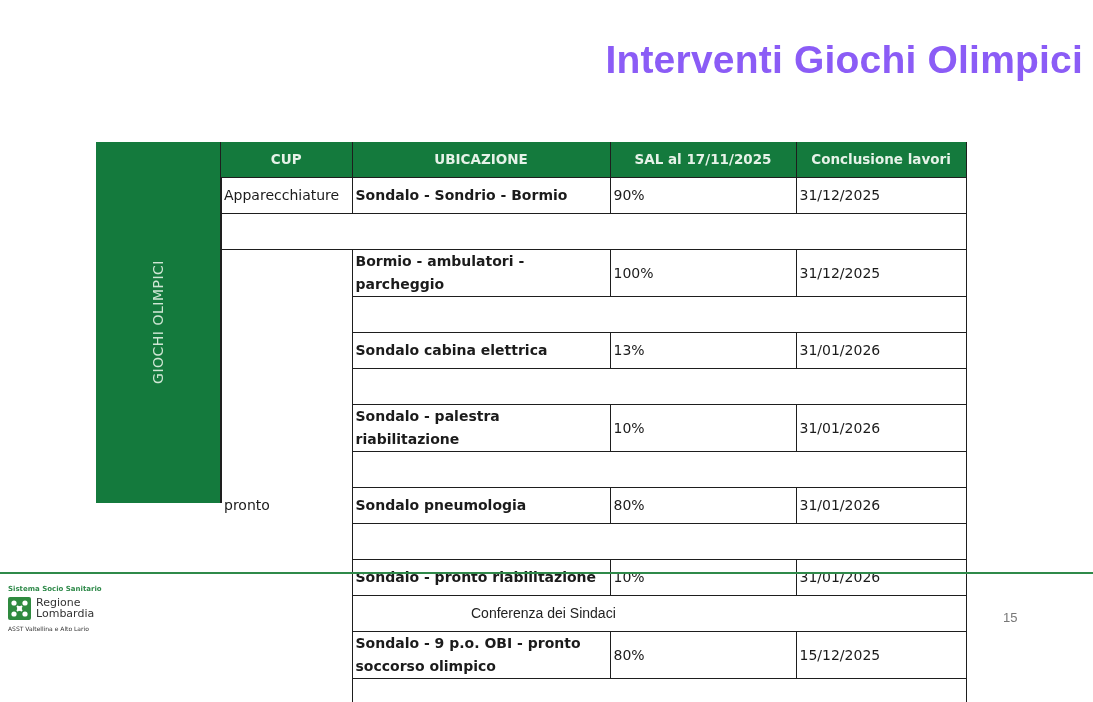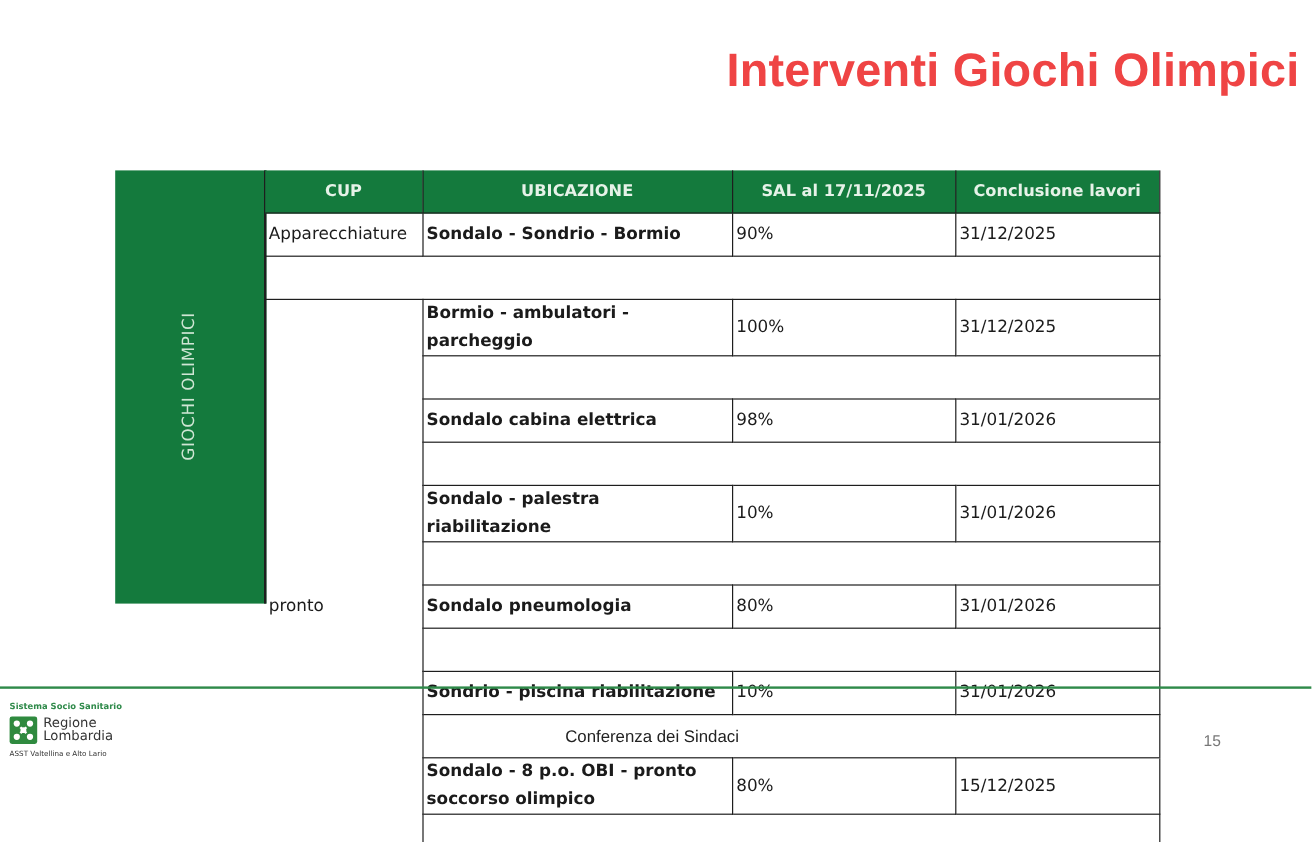--- a/index.html
+++ b/index.html
@@ -3,21 +3,21 @@
   <meta charset="utf-8">
   <style>
     html, body { margin: 0; padding: 0; }
     body {
       width: 1093px; height: 702px; background: #ffffff; position: relative; overflow: hidden;
       font-family: "Liberation Sans", sans-serif;
     }
     .title {
       position: absolute; right: 10px; top: 38px;
       font-family: "Liberation Sans", sans-serif; font-weight: bold;
-      font-size: 39px; color: #ef4444; letter-spacing: 0.2px; white-space: nowrap;
+      font-size: 39px; color: #8b5cf6; letter-spacing: 0.2px; white-space: nowrap;
     }
     .sheet {
       position: absolute; left: 96px; top: 135px; width: 872px; height: 372px;
     }
     .side {
       position: absolute; left: 0; top: 7px; width: 124px; height: 361px;
       background: #147a3d; border-right: 2px solid #1e1e1e;
     }
     .side-label {
       position: absolute; left: 62px; top: 180px;
@@ -89,21 +89,21 @@
       <td rowspan="13" style="vertical-align:middle;border-bottom:1.5px solid #1e1e1e;border-right:1.5px solid #1e1e1e;padding:0 3px">pronto</td>
       <td class="b bold">Bormio - ambulatori - parcheggio</td>
       <td class="b center">100%</td>
       <td class="b center">31/12/2025</td>
     </tr>
     <tr class="spacer">
           <td colspan="3" style="border-right:1.5px solid #1e1e1e"></td>
         </tr>
     <tr>
       <td class="b bold">Sondalo cabina elettrica</td>
-      <td class="b center">98%</td>
+      <td class="b center">13%</td>
       <td class="b center">31/01/2026</td>
     </tr>
     <tr class="spacer">
           <td colspan="3" style="border-right:1.5px solid #1e1e1e"></td>
         </tr>
     <tr>
       <td class="b bold">Sondalo - palestra riabilitazione</td>
       <td class="b center">10%</td>
       <td class="b center">31/01/2026</td>
     </tr>
@@ -112,29 +112,29 @@
         </tr>
     <tr>
       <td class="b bold">Sondalo pneumologia</td>
       <td class="b center">80%</td>
       <td class="b center">31/01/2026</td>
     </tr>
     <tr class="spacer">
           <td colspan="3" style="border-right:1.5px solid #1e1e1e"></td>
         </tr>
     <tr>
-      <td class="b bold">Sondrio - piscina riabilitazione</td>
+      <td class="b bold">Sondalo - pronto riabilitazione</td>
       <td class="b center">10%</td>
       <td class="b center">31/01/2026</td>
     </tr>
     <tr class="spacer">
           <td colspan="3" style="border-right:1.5px solid #1e1e1e"></td>
         </tr>
     <tr>
-      <td class="b bold">Sondalo - 8 p.o. OBI - pronto soccorso olimpico</td>
+      <td class="b bold">Sondalo - 9 p.o. OBI - pronto soccorso olimpico</td>
       <td class="b center">80%</td>
       <td class="b center">15/12/2025</td>
     </tr>
     <tr class="spacer">
           <td colspan="3" style="border-right:1.5px solid #1e1e1e"></td>
         </tr>
     <tr class="tall">
       <td class="b bold" style="white-space:normal;padding-right:40px"></td>
       <td class="b center"></td>
       <td class="b center"></td>

